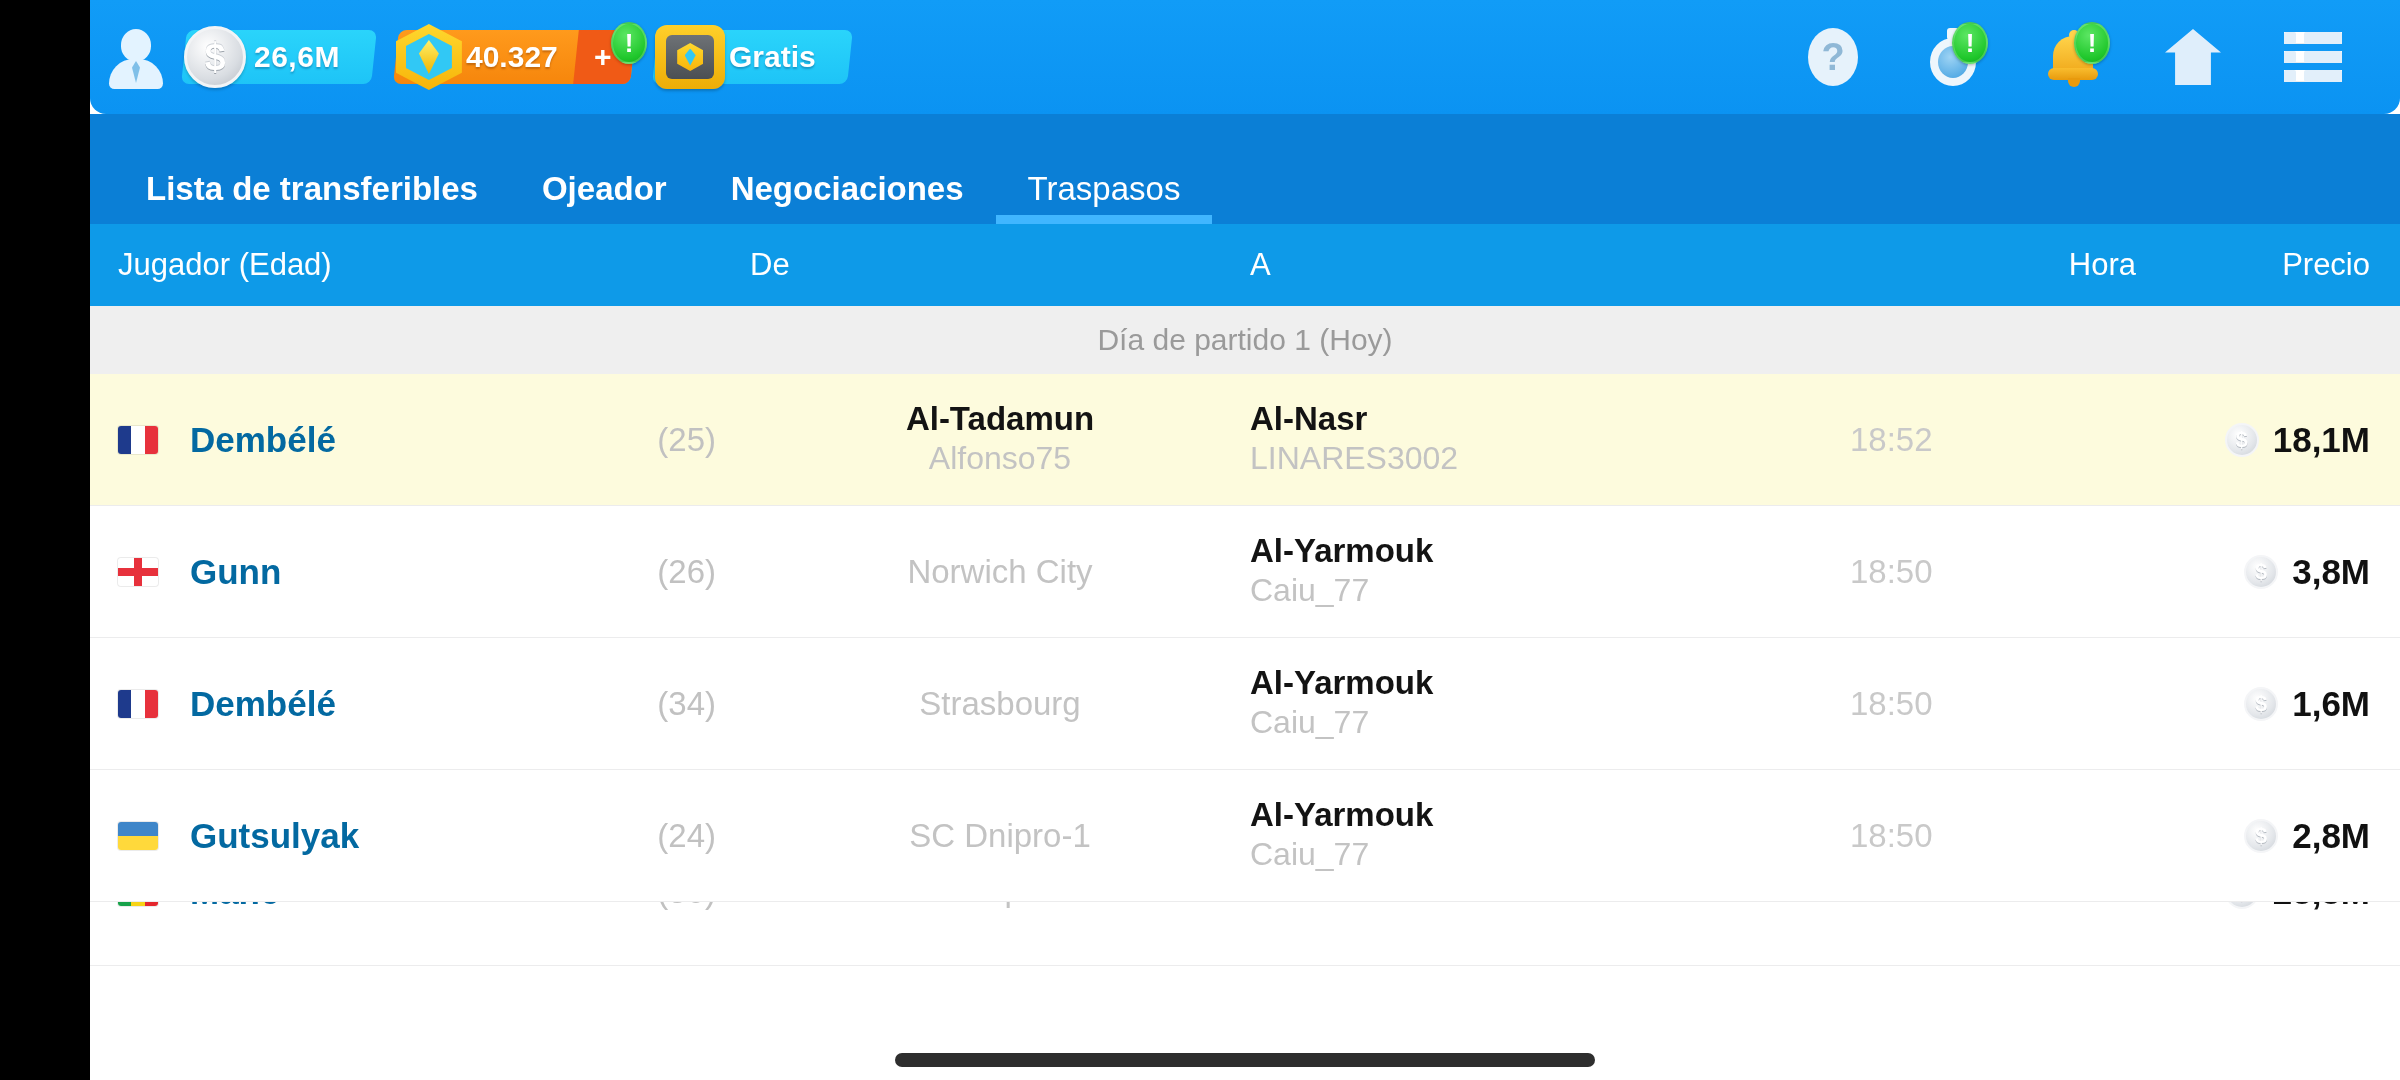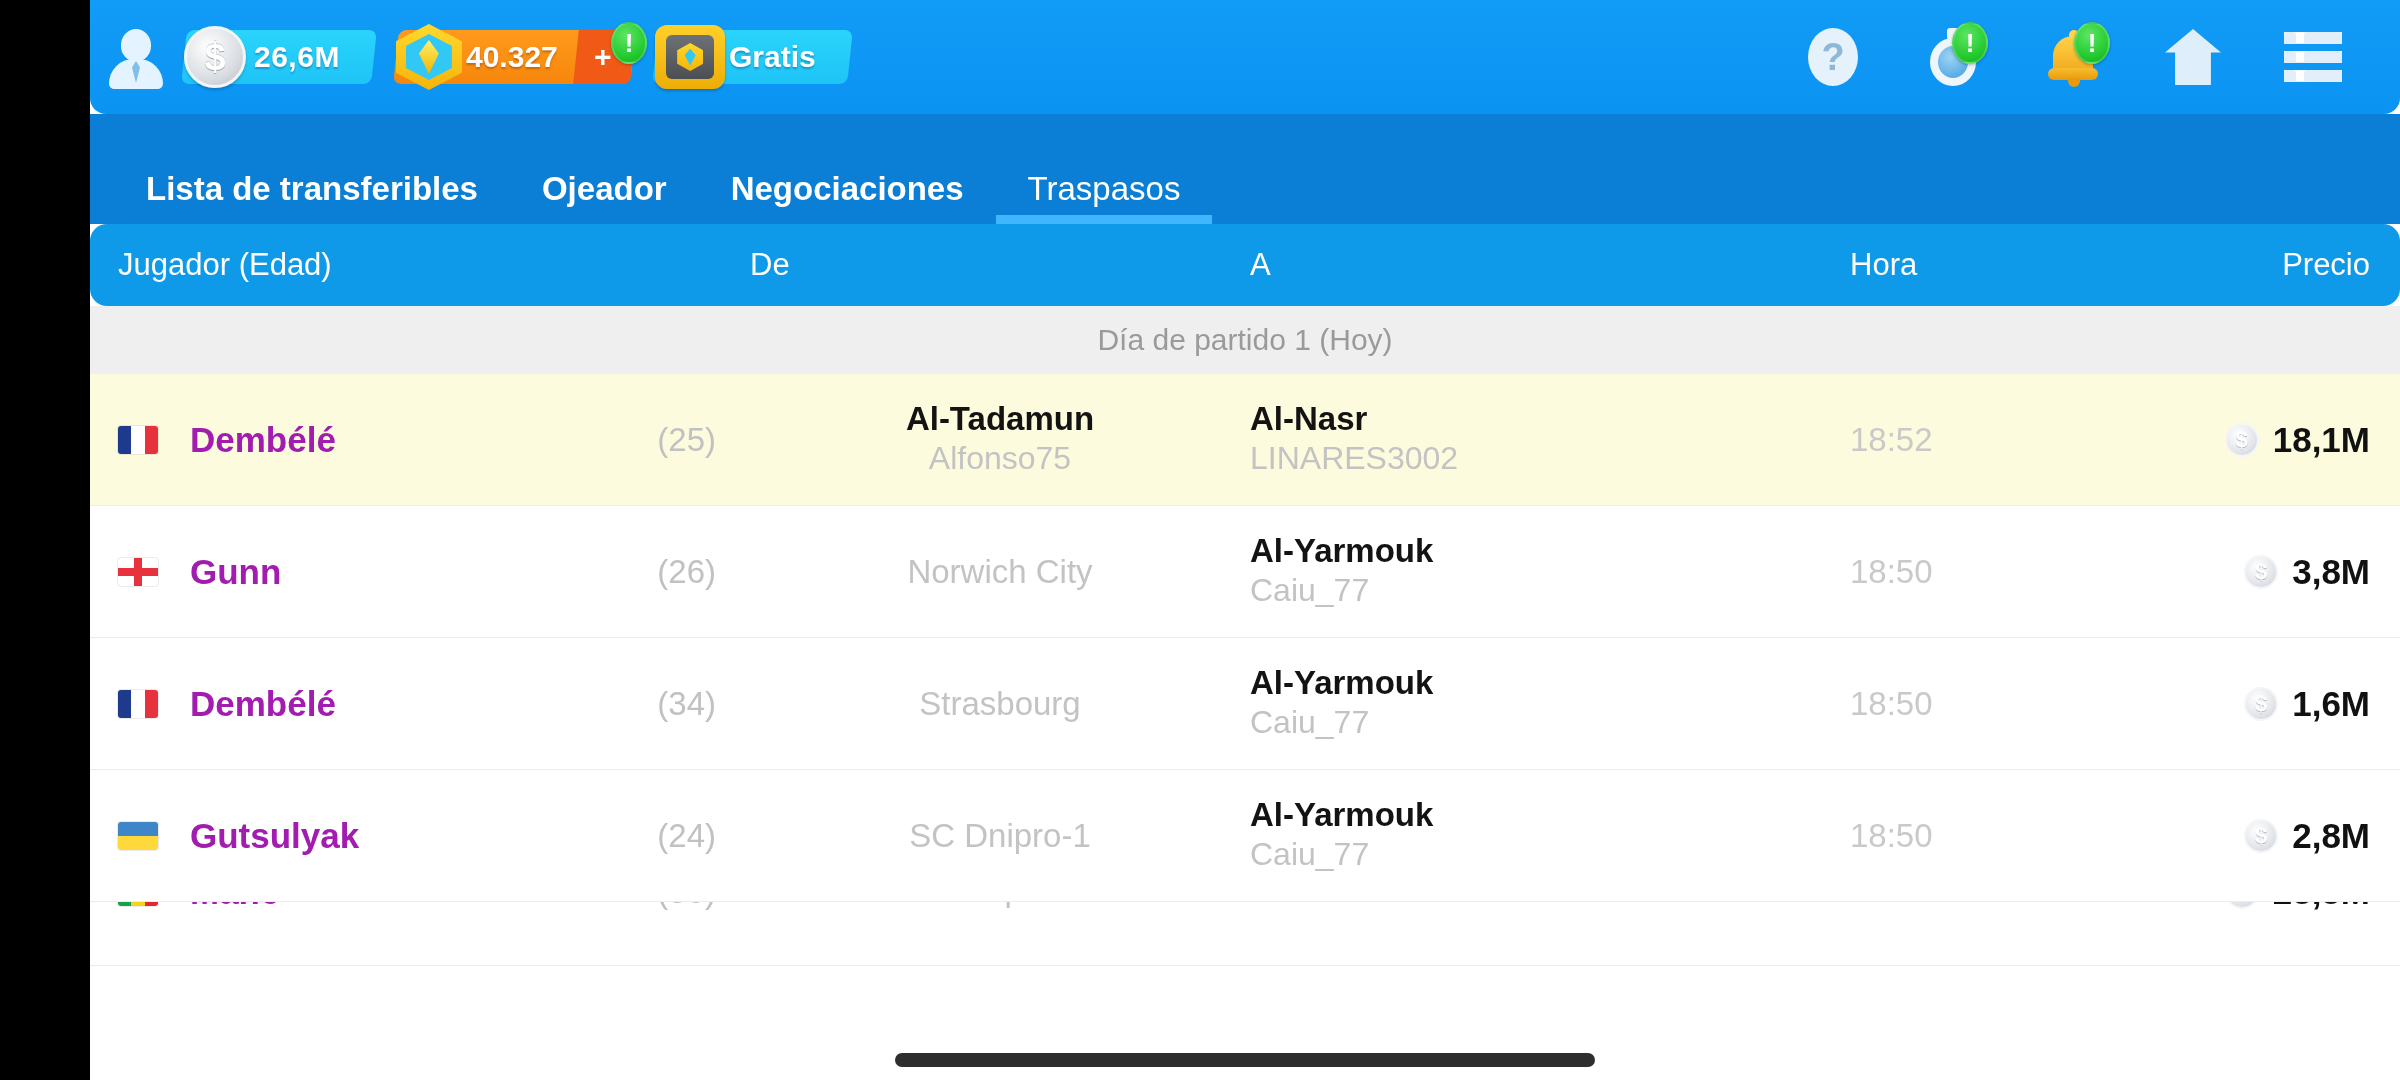--- a/index.html
+++ b/index.html
@@ -304,27 +304,27 @@
     content: ""; position: absolute;
     left: 0; right: 0; bottom: 0; height: 9px;
     background: #40b6ff;
   }
 
   
   .colheads {
     height: 82px;
     background: #0e9ae8;
     display: flex; align-items: center;
-    color: #fff; font-size: 31px; border-radius: 17px;
+    color: #fff; font-size: 31px;
   }
   .ch { white-space: nowrap; }
   .ch-player { width: 660px; padding-left: 28px; }
   .ch-from   { width: 500px; }
   .ch-to     { width: 600px; }
-  .ch-time   { width: 320px; text-align: left; padding-right: 34px; }
+  .ch-time   { width: 320px; text-align: right; padding-right: 34px; }
   .ch-price  { flex: 1; text-align: right; padding-right: 30px; }
 
   
   .section-header {
     height: 68px;
     background: #efefef;
     display: flex; align-items: center; justify-content: center;
   }
   .section-header span {
     color: #9a9a9a; font-size: 30px;
@@ -370,21 +370,21 @@
   .flag.ua div:nth-child(2){ flex:1; background:#ffd93b; }
   .flag.sn div:nth-child(1){ flex:1; background:#17a24a; }
   .flag.sn div:nth-child(2){ flex:1; background:#f7d417; position:relative; }
   .flag.sn div:nth-child(2):after{
     content:"★"; position:absolute; left:50%; top:50%;
     transform: translate(-50%,-52%); color:#17a24a; font-size:16px; line-height:1;
   }
   .flag.sn div:nth-child(3){ flex:1; background:#e4262d; }
 
   .player-name {
-    font-size: 35px; color: #a21caf; font-weight: bold;
+    font-size: 35px; color: #0369a1; font-weight: bold;
     white-space: nowrap;
   }
   .age {
     margin-left: auto;
     font-size: 33px; color: #c1c1c1;
     padding-right: 34px;
   }
 
   .cell-club {
     display: flex; flex-direction: column; justify-content: center;

